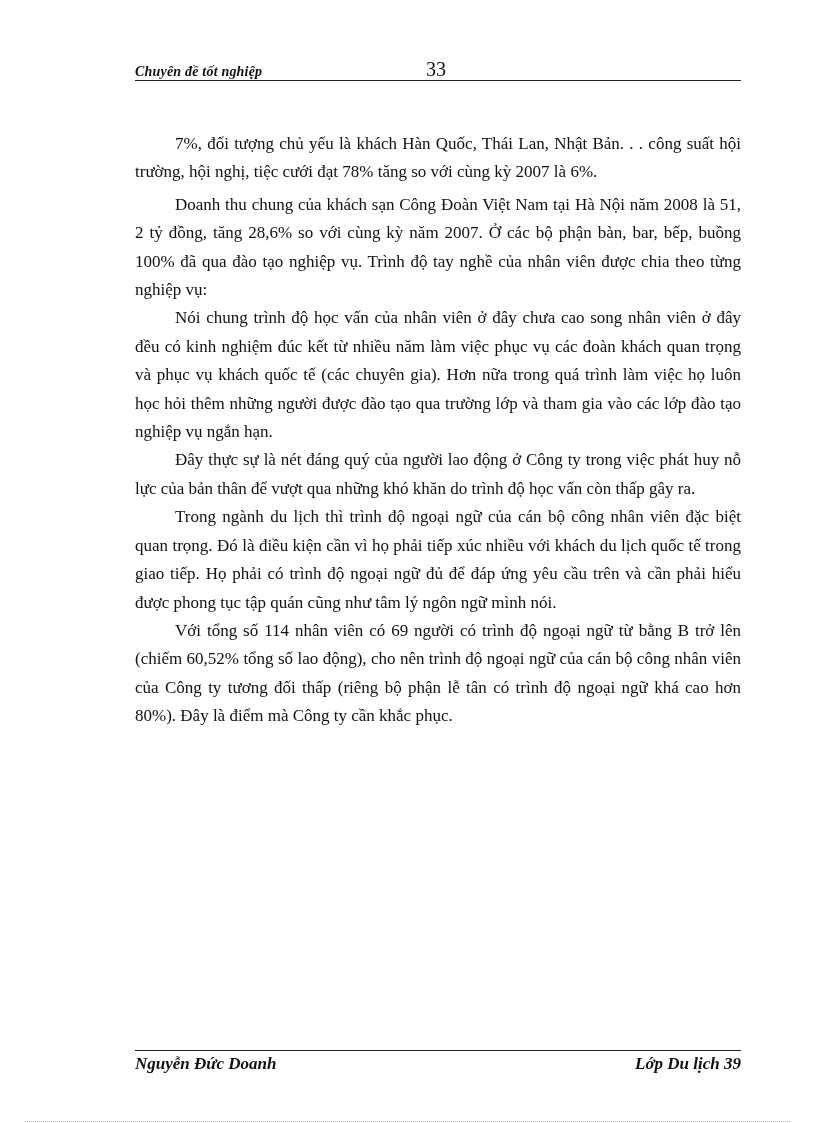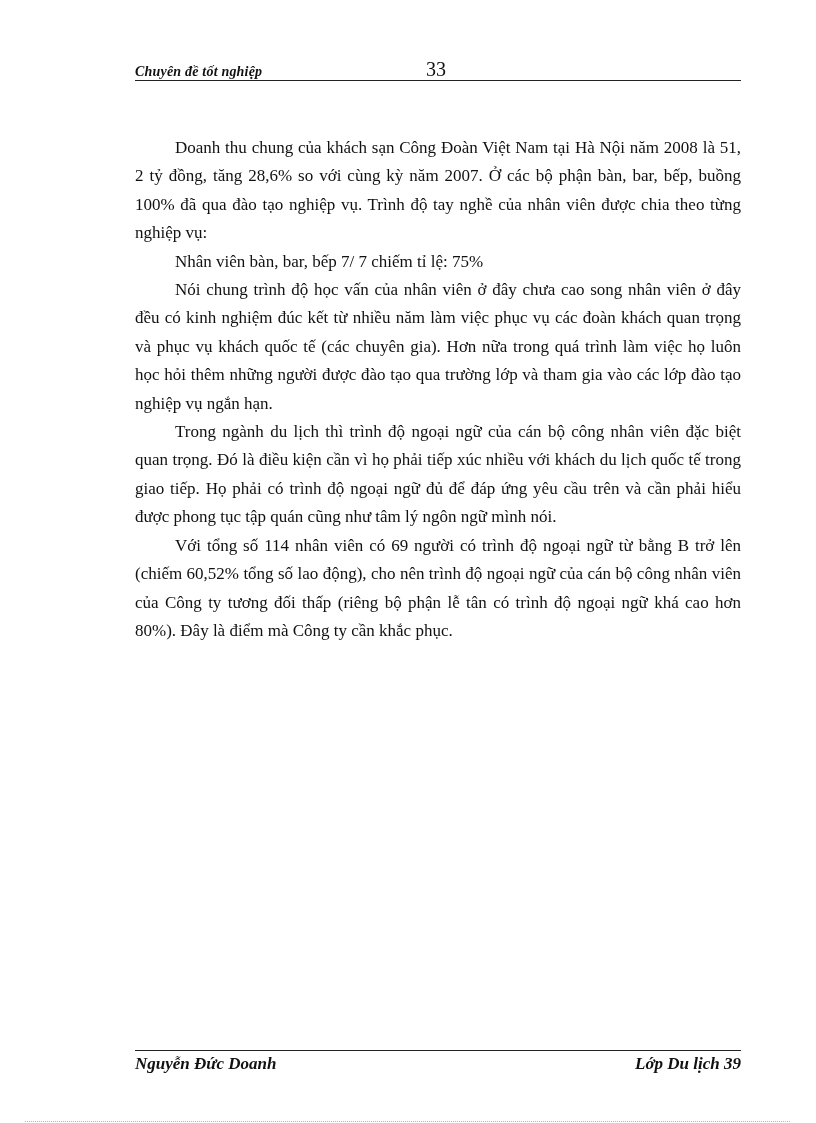--- a/index.html
+++ b/index.html
@@ -92,23 +92,24 @@
   </style>
 </head>
 <body>
 
 <div class="page-header">
   <span class="header-title">Chuyên đề tốt nghiệp</span>
   <span class="header-page-number">33</span>
 </div>
 
 <div class="content">
+  <p class="no-indent" style="text-indent:40px">7%, đối tượng chủ yếu là khách Hàn Quốc, Thái Lan, Nhật Bản. . . công suất hội trường, hội nghị, tiệc cưới đạt 78% tăng so với cùng kỳ 2007 là 6%.</p>
   <p class="gap">Doanh thu chung của khách sạn Công Đoàn Việt Nam tại Hà Nội năm 2008 là 51, 2 tỷ đồng, tăng 28,6% so với cùng kỳ năm 2007. Ở các bộ phận bàn, bar, bếp, buồng 100% đã qua đào tạo nghiệp vụ. Trình độ tay nghề của nhân viên được chia theo từng nghiệp vụ:</p>
-  <p>Nhân viên bàn, bar, bếp 7/ 7 chiếm tỉ lệ: 75%</p>
   <p>Nói chung trình độ học vấn của nhân viên ở đây chưa cao song nhân viên ở đây đều có kinh nghiệm đúc kết từ nhiều năm làm việc phục vụ các đoàn khách quan trọng và phục vụ khách quốc tế (các chuyên gia). Hơn nữa trong quá trình làm việc họ luôn học hỏi thêm những người được đào tạo qua trường lớp và tham gia vào các lớp đào tạo nghiệp vụ ngắn hạn.</p>
+  <p>Đây thực sự là nét đáng quý của người lao động ở Công ty trong việc phát huy nỗ lực của bản thân để vượt qua những khó khăn do trình độ học vấn còn thấp gây ra.</p>
   <p>Trong ngành du lịch thì trình độ ngoại ngữ của cán bộ công nhân viên đặc biệt quan trọng. Đó là điều kiện cần vì họ phải tiếp xúc nhiều với khách du lịch quốc tế trong giao tiếp. Họ phải có trình độ ngoại ngữ đủ để đáp ứng yêu cầu trên và cần phải hiểu được phong tục tập quán cũng như tâm lý ngôn ngữ mình nói.</p>
   <p>Với tổng số 114 nhân viên có 69 người có trình độ ngoại ngữ từ bằng B trở lên (chiếm 60,52% tổng số lao động), cho nên trình độ ngoại ngữ của cán bộ công nhân viên của Công ty tương đối thấp (riêng bộ phận lễ tân có trình độ ngoại ngữ khá cao hơn 80%). Đây là điểm mà Công ty cần khắc phục.</p>
 </div>
 
 <div class="page-footer">
   <span class="footer-author">Nguyễn Đức Doanh</span>
   <span class="footer-class">Lớp Du lịch 39</span>
 </div>
 
 <div class="page-edge"></div>

